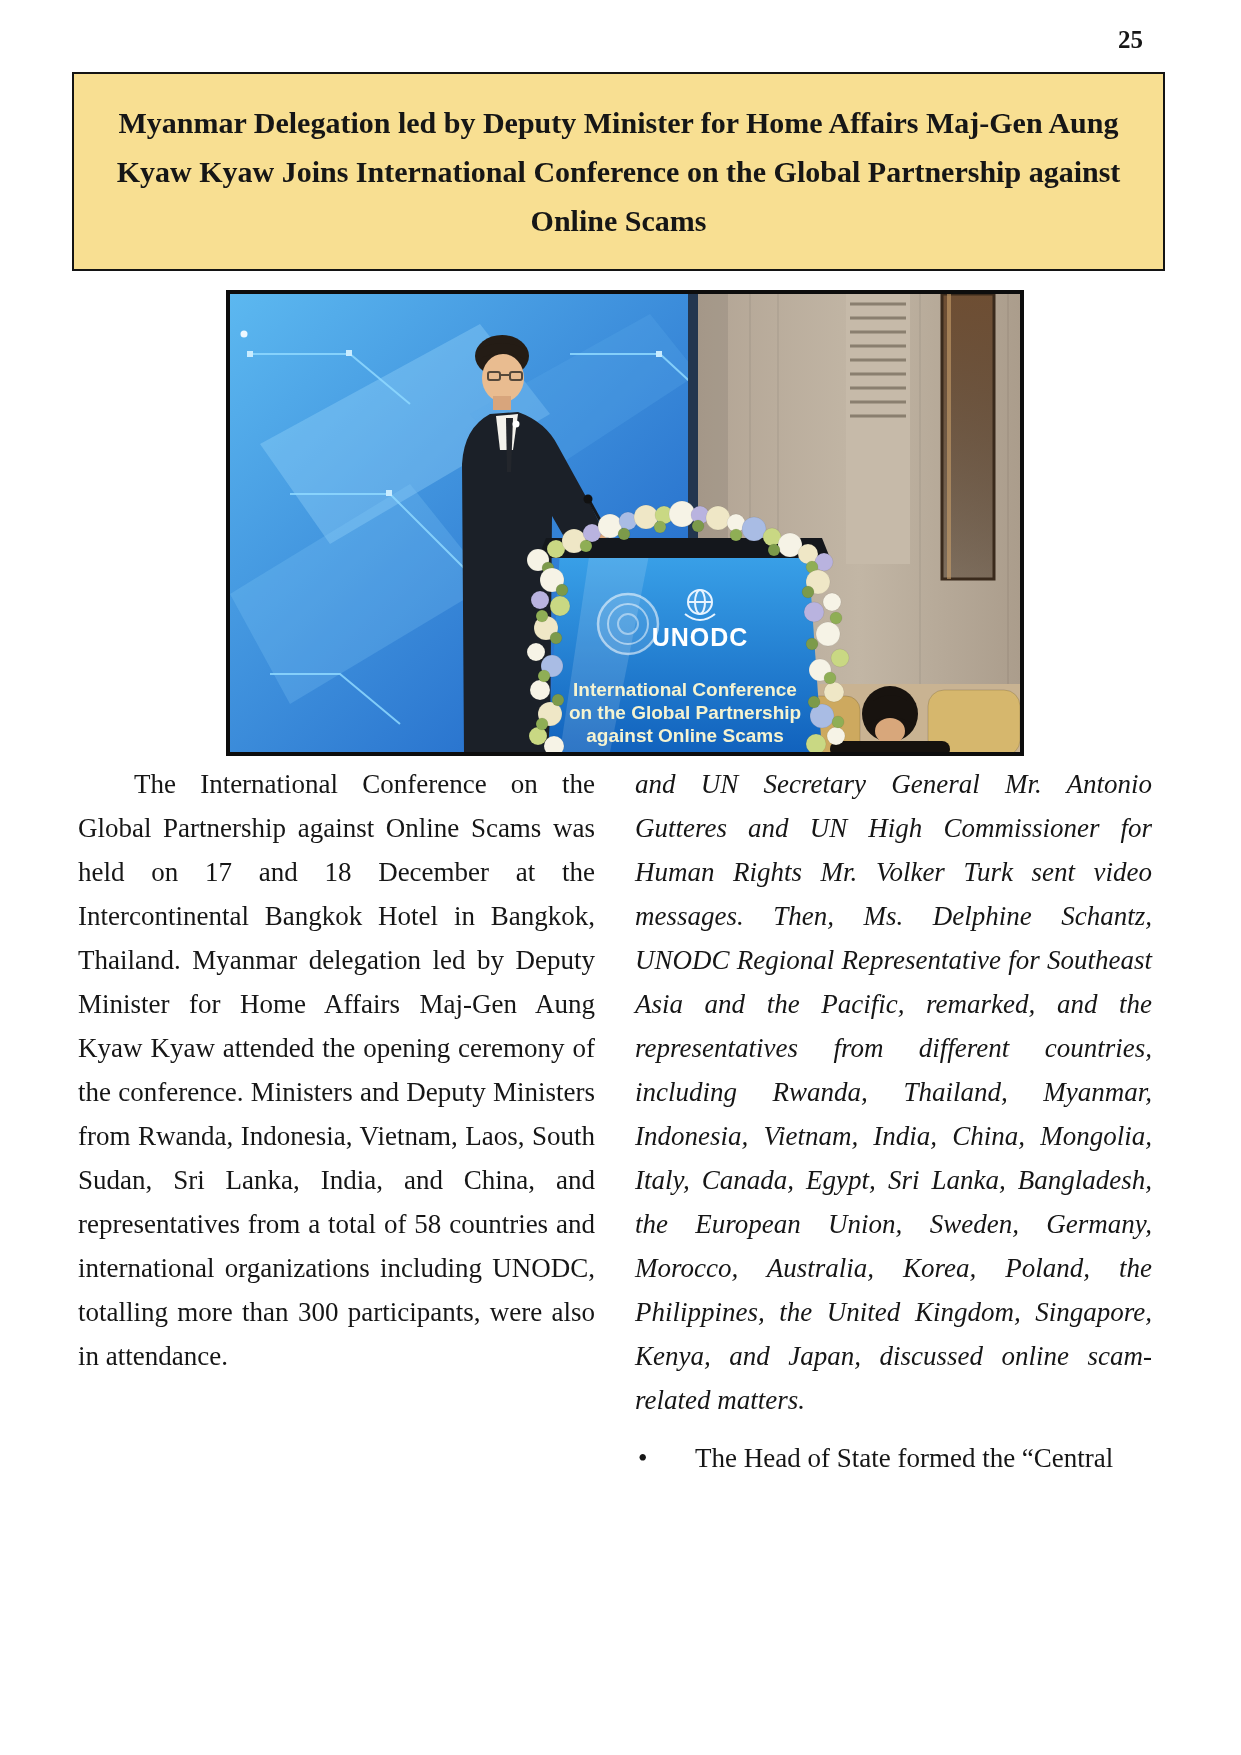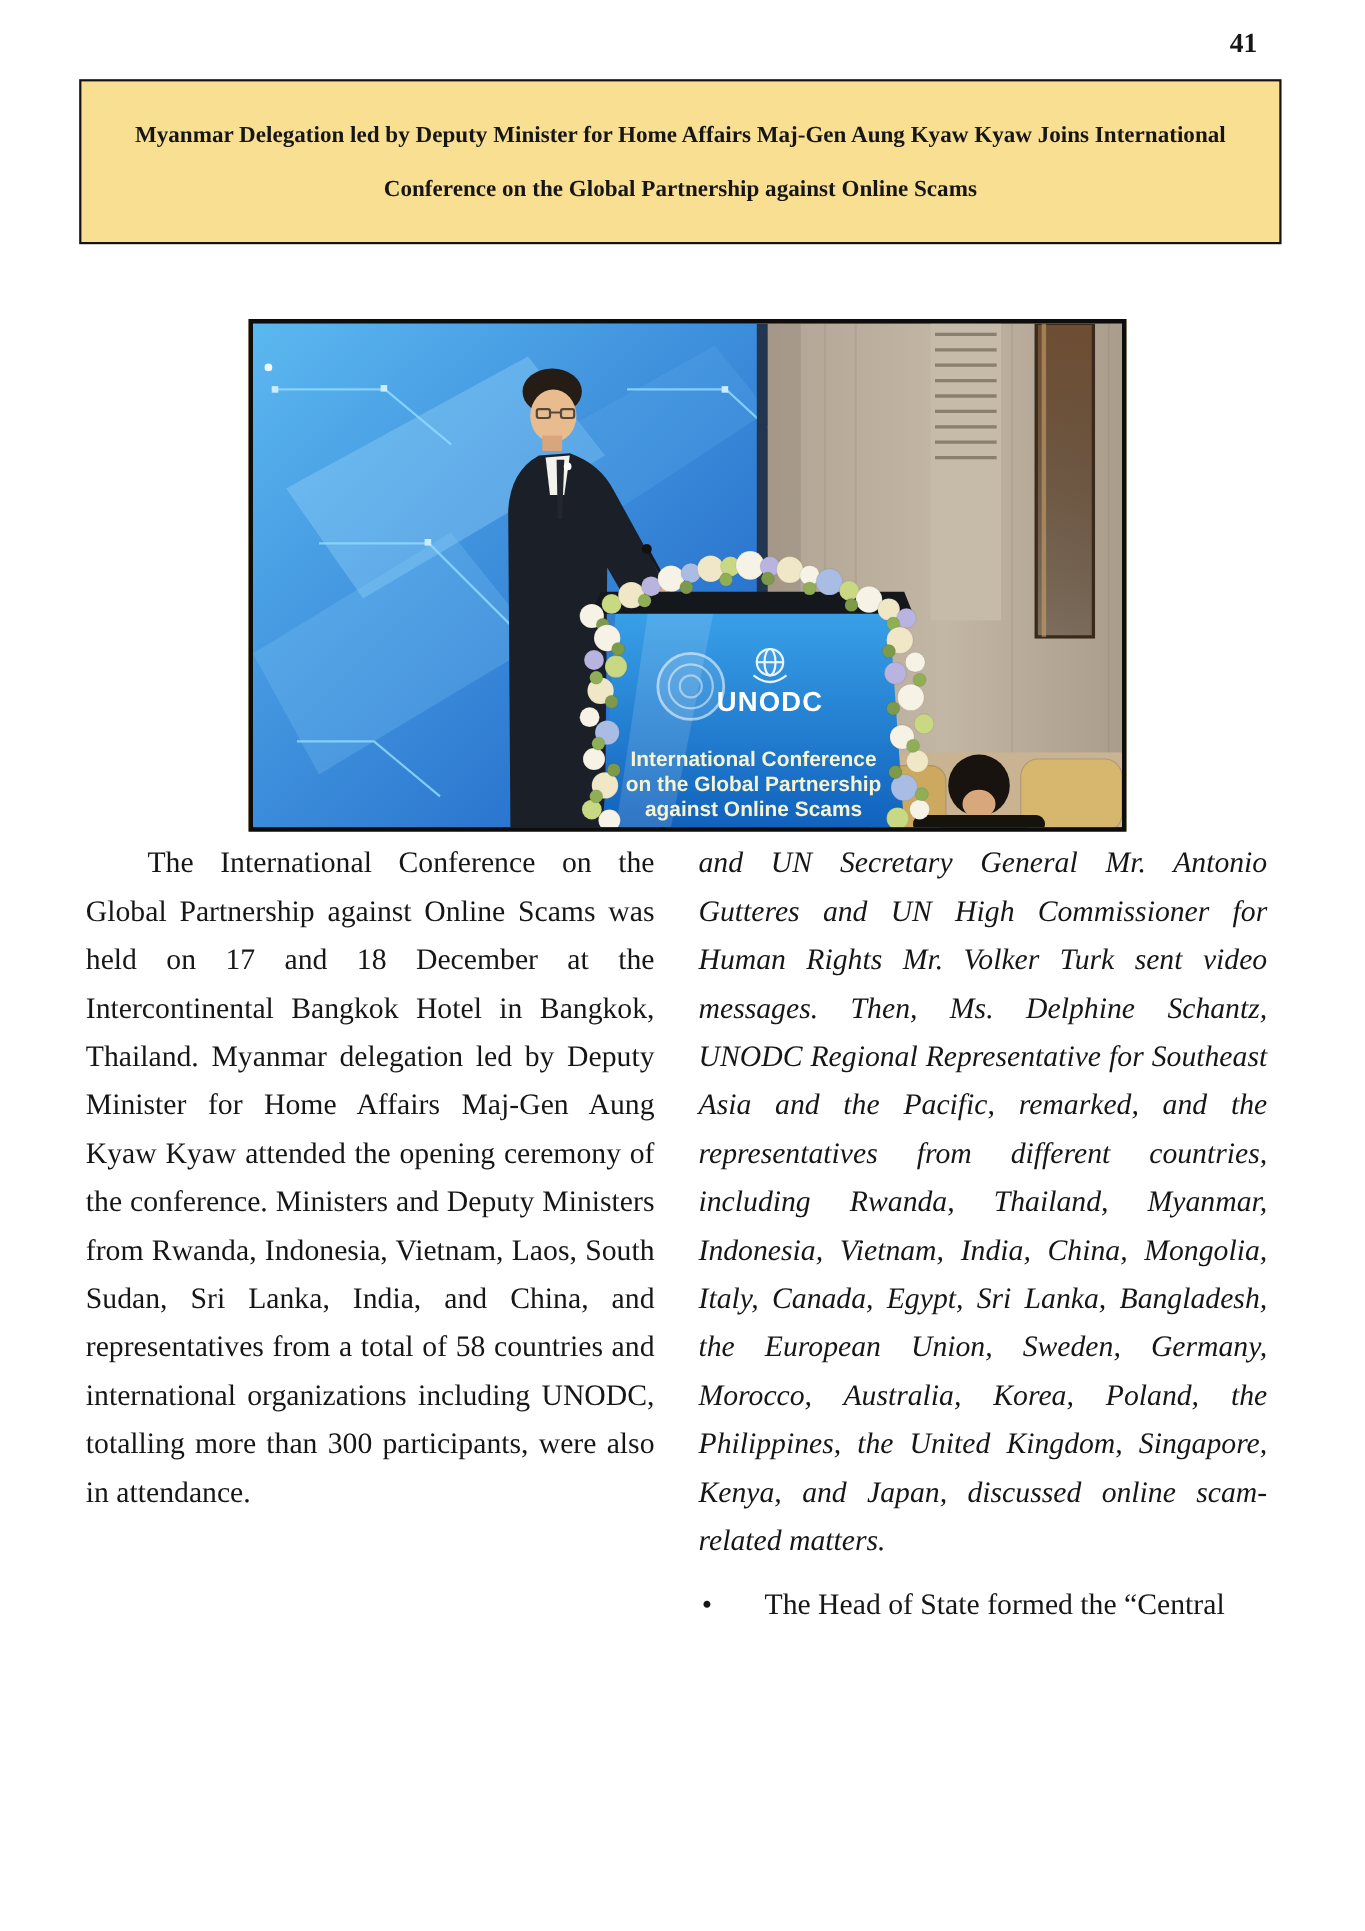--- a/index.html
+++ b/index.html
@@ -20,25 +20,25 @@
     position:absolute;left:1118px;top:26px;width:70px;
     font-size:25px;font-weight:bold;
   }
   .title-box{
     position:absolute;left:72px;top:72px;width:1093px;
     box-sizing:border-box;
     background:var(--title_bg);
     border:2px solid var(--title_border);
     padding:24px 30px;
     text-align:center;
-    font-size:21px;font-weight:bold;line-height:49px;
+    font-size:30px;font-weight:bold;line-height:49px;
   }
   .photo-frame{
     position:absolute;left:226px;top:290px;width:790px;height:458px;
-    border:4px solid #0d0d0d;background:#a16207;overflow:hidden;text-decoration:underline;
+    border:4px solid #0d0d0d;background:#84cc16;overflow:hidden;text-decoration:underline;
   }
   .photo-frame svg{display:block;width:100%;height:100%;}
   .columns{
     position:absolute;left:78px;top:762px;width:1074px;
     display:flex;gap:40px;
   }
   .col{width:517px;}
   .col p{
     margin:0 0 13px 0;
     font-size:27px;line-height:44px;
@@ -50,21 +50,21 @@
     display:flex;margin-top:14px;
     font-size:27px;line-height:44px;
   }
   .bullet-dot{width:35px;flex:0 0 35px;padding-left:3px;}
   .bullet-text{flex:1;margin-left:22px;}
   .svg-sans{font-family:"Liberation Sans", sans-serif;}
 </style>
 </head>
 <body>
 
-<div class="page-number">41</div>
+<div class="page-number">25</div>
 
 <div class="title-box">
   <span>Myanmar Delegation led by Deputy Minister for Home Affairs Maj-Gen Aung Kyaw Kyaw Joins International Conference on the Global Partnership against Online Scams</span>
 </div>
 
 <div class="photo-frame">
   <svg viewBox="0 0 790 458" preserveAspectRatio="none">
     <defs>
       <linearGradient id="gradScreen" x1="0" y1="0" x2="1" y2="1">
         <stop offset="0" stop-color="#5cb8f0"></stop>

